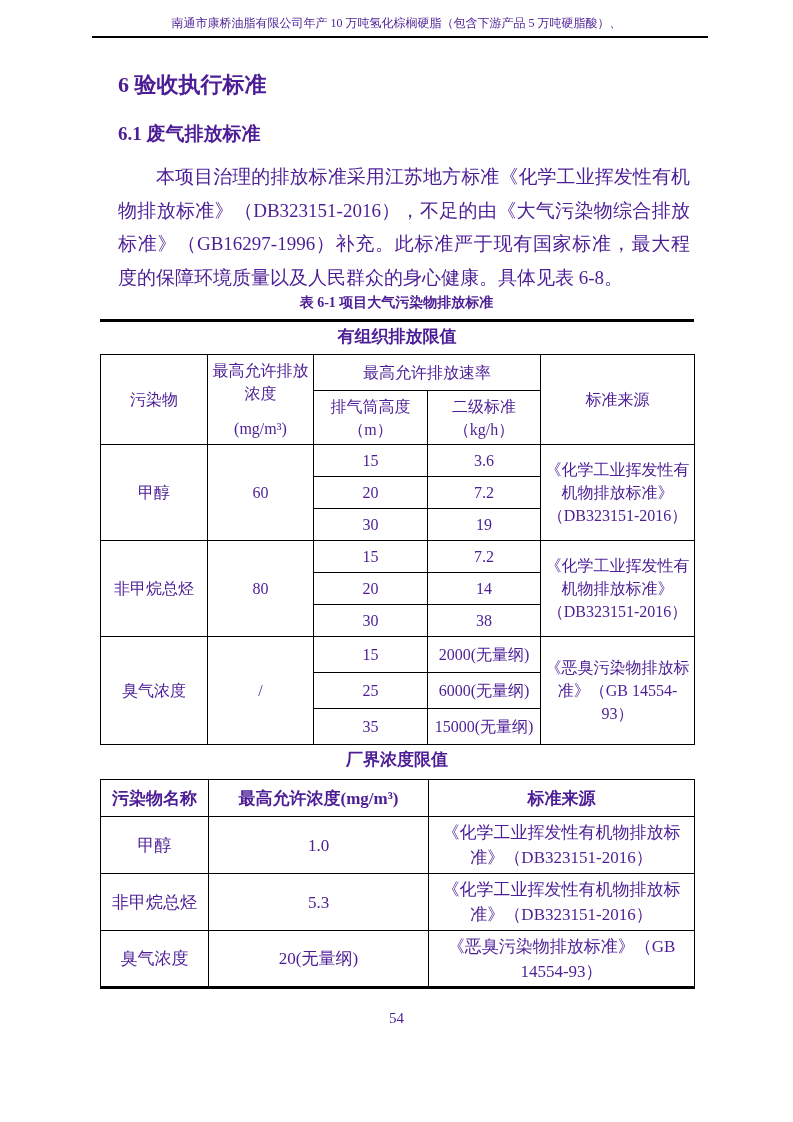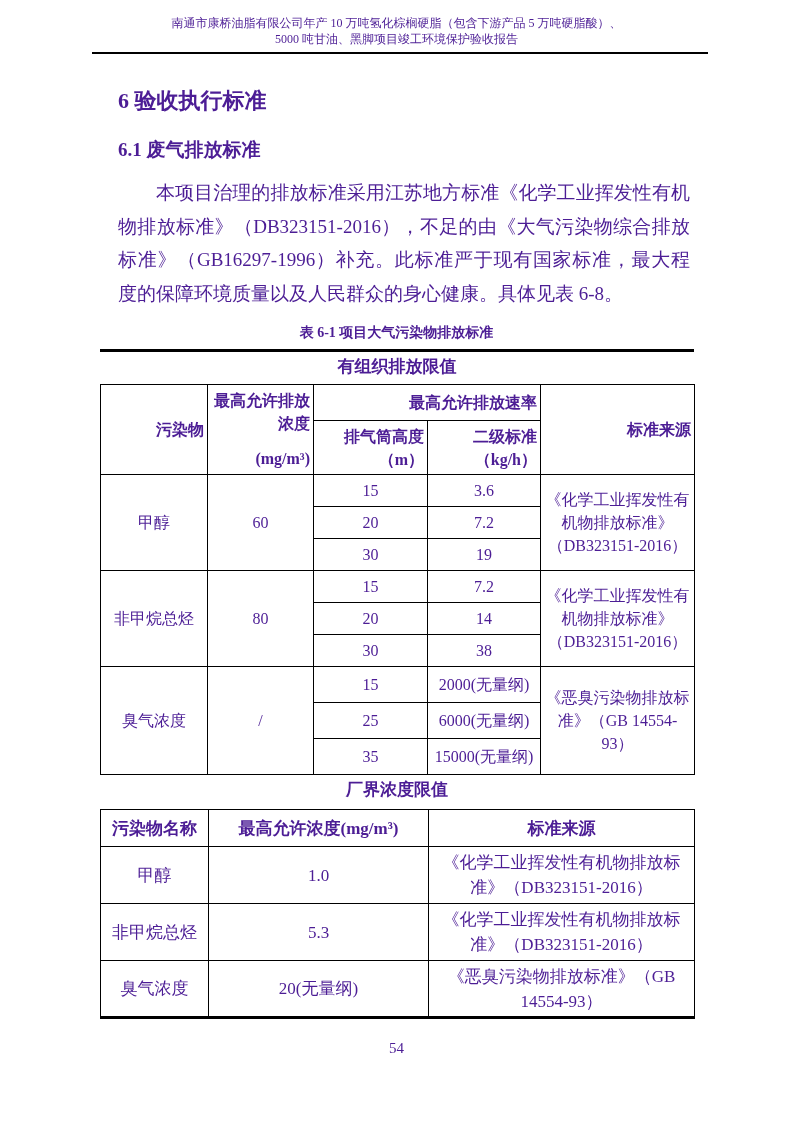--- a/index.html
+++ b/index.html
@@ -46,21 +46,20 @@
   .para {
     width: 572px;
     margin: 15px 0 0 118px;
     font-size: 19px;
     line-height: 33.5px;
     text-align: justify;
     text-indent: 38px;
   }
   
   .table-caption {
-    margin-top: 14px;
     text-align: center;
     font-size: 14px;
     font-weight: bold;
     line-height: 18px;
   }
   .tables {
     width: 594px;
     margin: 7px 0 0 100px;
   }
   .section-title {
@@ -84,21 +83,21 @@
   }
   table.std td, table.std th {
     border: 1px solid #000;
     padding: 1px 3px;
     vertical-align: middle;
     font-weight: normal;
     overflow: hidden;
   }
   table.t1 { font-size: 16px; }
   table.t1 td, table.t1 th { line-height: 23px; }
-  table.t1 th { font-weight: bold; text-align: right; }
+  table.t1 th { font-weight: normal; }
   table.t1 tr.hdr1 { height: 36px; }
   table.t1 tr.hdr2 { height: 54px; }
   table.t1 tr.sub  { height: 32px; }
   table.t1 tr.sub-tall { height: 36px; }
   .unit-gap { display: block; margin-top: 12px; }
   .unit-line { display: block; }
   table.t2 { font-size: 17px; }
   table.t2 td, table.t2 th { line-height: 25px; }
   table.t2 th { font-weight: bold; }
   table.t2 tr.hdr { height: 37px; }
@@ -112,21 +111,20 @@
     line-height: 15px;
   }
 </style>
 </head>
 <body>
 
 <div class="page">
 
   <div class="doc-header">
     <div>南通市康桥油脂有限公司年产 10 万吨氢化棕榈硬脂（包含下游产品 5 万吨硬脂酸）、</div>
-    <div>5000 吨甘油、黑脚项目竣工环境保护验收报告</div>
   </div>
   <div class="header-rule"></div>
 
   <div class="h-chapter">6 验收执行标准</div>
   <div class="h-section">6.1 废气排放标准</div>
 
   <div class="para">本项目治理的排放标准采用江苏地方标准《化学工业挥发性有机物排放标准》（DB323151-2016），不足的由《大气污染物综合排放标准》（GB16297-1996）补充。此标准严于现有国家标准，最大程度的保障环境质量以及人民群众的身心健康。具体见表 6-8。</div>
 
   <div class="table-caption">表 6-1 项目大气污染物排放标准</div>
 

